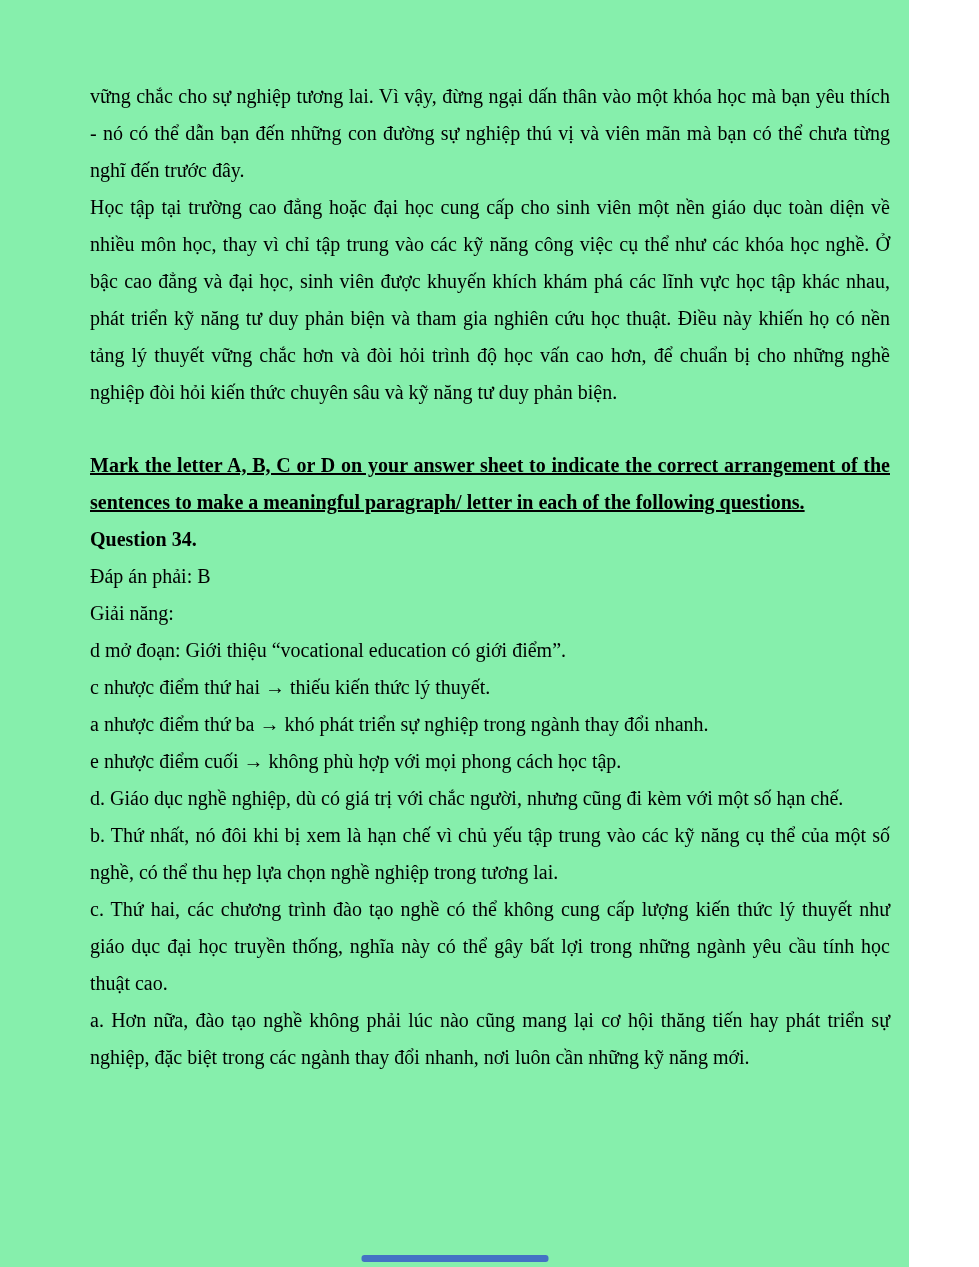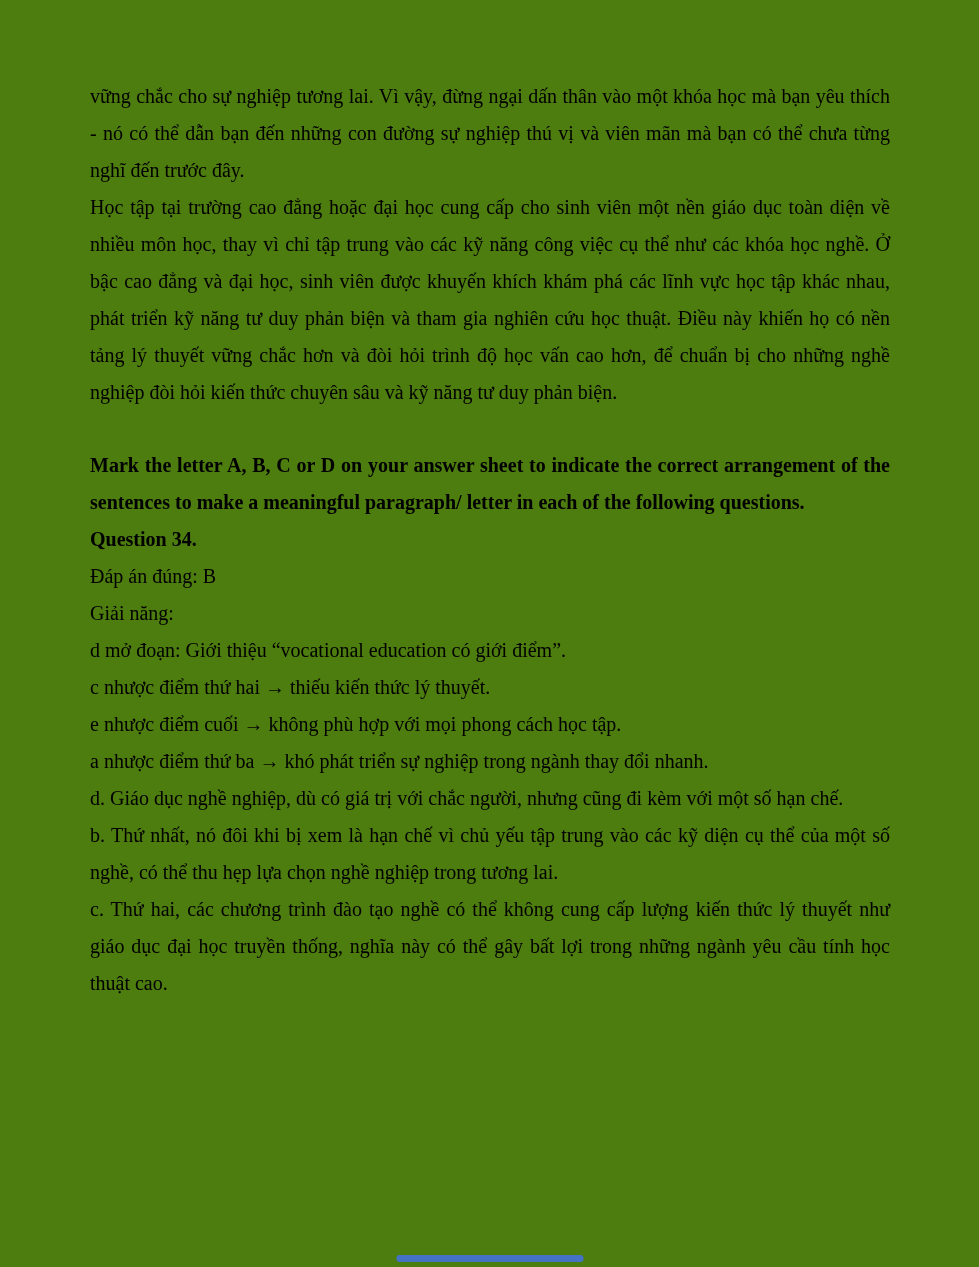--- a/index.html
+++ b/index.html
@@ -2,23 +2,23 @@
 <html><head>
 <meta charset="utf-8">
 <style>
   html, body {
     margin: 0;
     padding: 0;
     background: #ffffff;
   }
   .page {
     position: relative;
-    width: 979px;
+    width: 909px;
     height: 1267px;
-    background: #4d7c0f;
+    background: #86efac;
     overflow: hidden;
     font-family: "Liberation Serif", "DejaVu Serif", serif;
     color: #000000;
   }
   .content {
     position: absolute;
     left: 90px;
     top: 78px;
     width: 800px;
     font-size: 20px;
@@ -30,20 +30,21 @@
   }
   .just {
     text-align: justify;
     text-justify: inter-word;
   }
   .bold {
     font-weight: bold;
   }
   .gap-above {
     margin-top: 36px !important;
+    text-decoration: underline;
   }
   .scroll-indicator {
     position: absolute;
     left: 50%;
     transform: translateX(-50%);
     bottom: 5px;
     width: 187px;
     height: 7px;
     border-radius: 3px;
     background: #4472c4;
@@ -56,30 +57,31 @@
   <div class="content">
 
     <p class="just">vững chắc cho sự nghiệp tương lai. Vì vậy, đừng ngại dấn thân vào một khóa học mà bạn yêu thích - nó có thể dẫn bạn đến những con đường sự nghiệp thú vị và viên mãn mà bạn có thể chưa từng nghĩ đến trước đây.</p>
 
     <p class="just">Học tập tại trường cao đẳng hoặc đại học cung cấp cho sinh viên một nền giáo dục toàn diện về nhiều môn học, thay vì chỉ tập trung vào các kỹ năng công việc cụ thể như các khóa học nghề. Ở bậc cao đẳng và đại học, sinh viên được khuyến khích khám phá các lĩnh vực học tập khác nhau, phát triển kỹ năng tư duy phản biện và tham gia nghiên cứu học thuật. Điều này khiến họ có nền tảng lý thuyết vững chắc hơn và đòi hỏi trình độ học vấn cao hơn, để chuẩn bị cho những nghề nghiệp đòi hỏi kiến thức chuyên sâu và kỹ năng tư duy phản biện.</p>
 
     <p class="just bold gap-above">Mark the letter A, B, C or D on your answer sheet to indicate the correct arrangement of the sentences to make a meaningful paragraph/ letter in each of the following questions.</p>
 
     <p class="bold">Question 34.</p>
 
-    <p>Đáp án đúng: B</p>
+    <p>Đáp án phải: B</p>
 
     <p>Giải năng:</p>
 
     <p>d mở đoạn: Giới thiệu “vocational education có giới điểm”.</p>
     <p>c nhược điểm thứ hai → thiếu kiến thức lý thuyết.</p>
+    <p>a nhược điểm thứ ba → khó phát triển sự nghiệp trong ngành thay đổi nhanh.</p>
     <p>e nhược điểm cuối → không phù hợp với mọi phong cách học tập.</p>
-    <p>a nhược điểm thứ ba → khó phát triển sự nghiệp trong ngành thay đổi nhanh.</p>
 
 
     <p class="just">d. Giáo dục nghề nghiệp, dù có giá trị với chắc người, nhưng cũng đi kèm với một số hạn chế.</p>
-    <p class="just">b. Thứ nhất, nó đôi khi bị xem là hạn chế vì chủ yếu tập trung vào các kỹ diện cụ thể của một số nghề, có thể thu hẹp lựa chọn nghề nghiệp trong tương lai.</p>
+    <p class="just">b. Thứ nhất, nó đôi khi bị xem là hạn chế vì chủ yếu tập trung vào các kỹ năng cụ thể của một số nghề, có thể thu hẹp lựa chọn nghề nghiệp trong tương lai.</p>
     <p class="just">c. Thứ hai, các chương trình đào tạo nghề có thể không cung cấp lượng kiến thức lý thuyết như giáo dục đại học truyền thống, nghĩa này có thể gây bất lợi trong những ngành yêu cầu tính học thuật cao.</p>
+    <p class="just">a. Hơn nữa, đào tạo nghề không phải lúc nào cũng mang lại cơ hội thăng tiến hay phát triển sự nghiệp, đặc biệt trong các ngành thay đổi nhanh, nơi luôn cần những kỹ năng mới.</p>
 
   </div>
 
   <div class="scroll-indicator" style="background: rgb(68, 114, 196);"></div>
 </div>
 
 </body></html>

